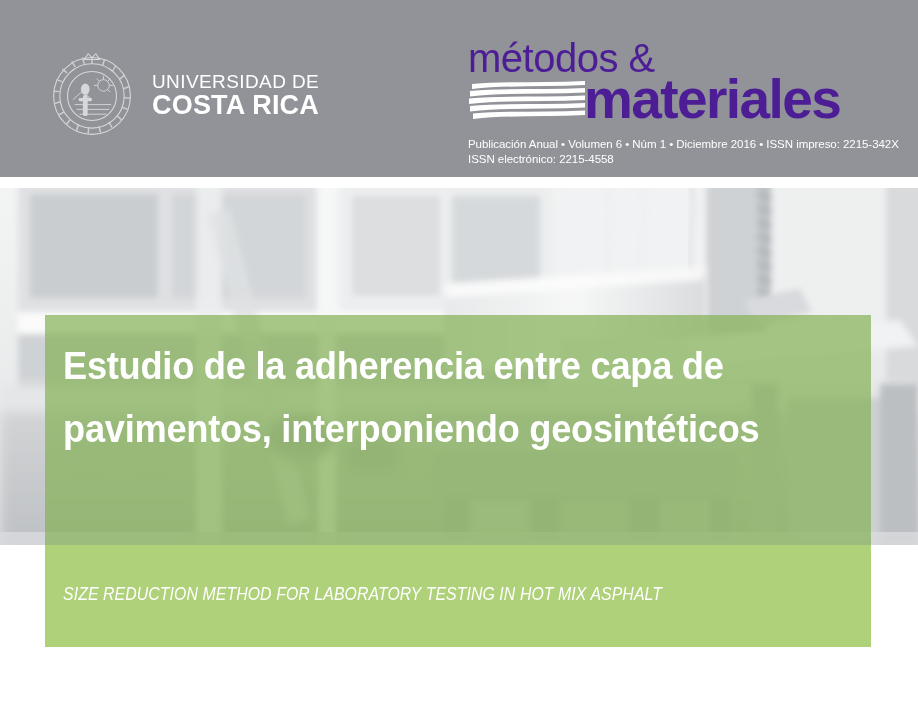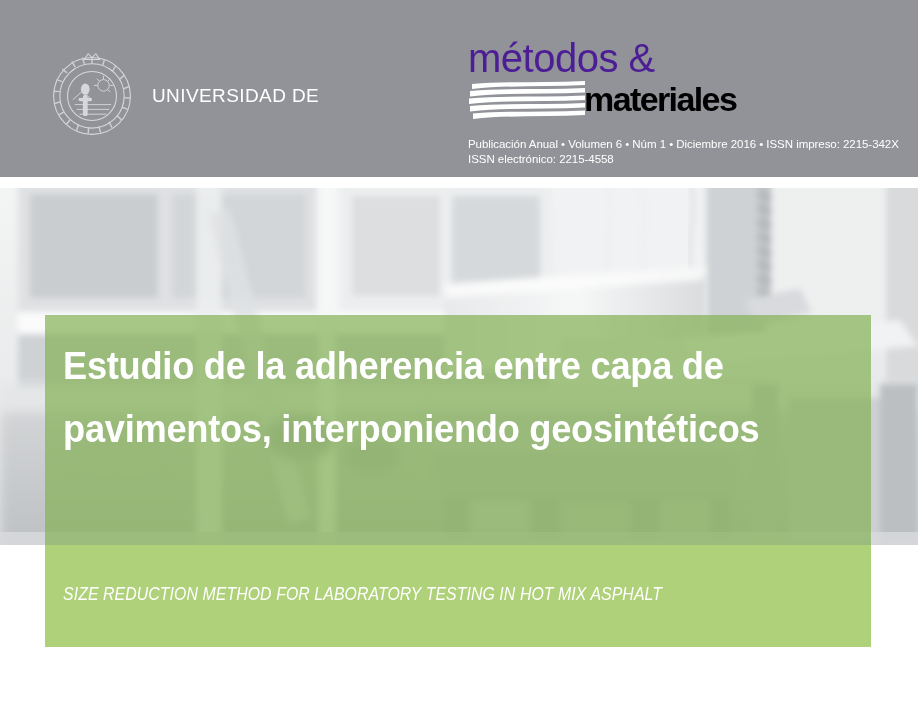--- a/index.html
+++ b/index.html
@@ -77,22 +77,22 @@
     display: flex;
     align-items: flex-end;
     margin-top: -2px;
     height: 44px;
   }
   #masthead-stripes {
     width: 118px; height: 40px;
     flex: 0 0 118px;
   }
   #masthead-materiales {
-    color: #000000;
-    font-size: 34px;
+    color: #4c1d95;
+    font-size: 55px;
     font-weight: 700;
     line-height: 42px;
     letter-spacing: -1.6px;
     white-space: nowrap;
     margin-left: -2px;
   }
   #masthead-issn {
     margin-top: 17px;
     color: #ffffff;
     font-size: 11.5px;
@@ -206,20 +206,21 @@
         </g>
 
         <g fill="#d5d7da">
           <ellipse cx="43" cy="44" rx="4.5" ry="6"></ellipse>
           <rect x="40.5" y="50" width="5" height="22" rx="2"></rect>
           <rect x="36" y="53" width="14" height="3.5" rx="1.5"></rect>
         </g>
       </svg>
       <div id="ucr-wordmark">
         <div id="ucr-line1">UNIVERSIDAD DE</div>
+        <div id="ucr-line2">COSTA RICA</div>
       </div>
     </div>
 
     <div id="masthead">
       <div id="masthead-metodos">métodos &amp;</div>
       <div id="masthead-row2">
         <svg id="masthead-stripes" viewBox="0 0 118 40" preserveAspectRatio="none">
           <g fill="#ffffff">
             <path d="M4 4 C40 1, 78 3, 117 1 L117 5 C78 7, 40 5, 4 9 Z"></path>
             <path d="M2 11 C38 8, 76 10, 117 8 L117 12.5 C76 14.5, 38 12.5, 2 16.5 Z"></path>

